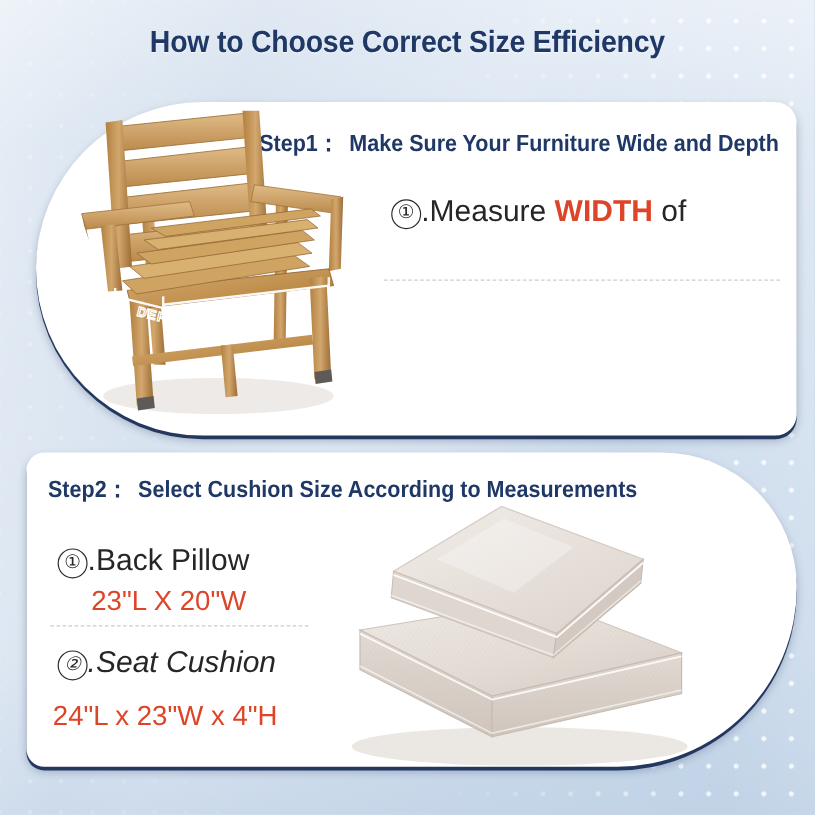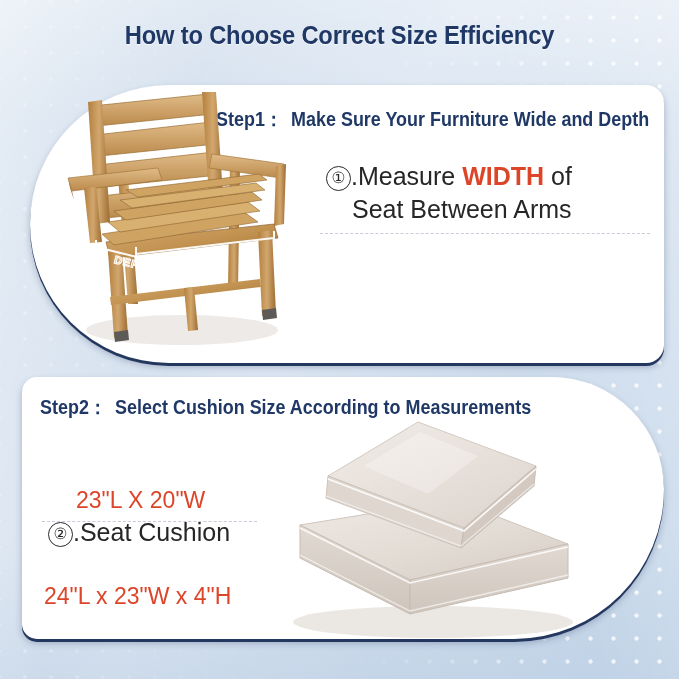--- a/index.html
+++ b/index.html
@@ -102,21 +102,21 @@
 
   
   .s2line{
     position:absolute;white-space:nowrap;
     font-family:"Liberation Sans", sans-serif;
   }
   .s2title{color:#262626;font-size:25px;}
   .s2dim{color:#dd4529;font-size:23px;}
   #s2a{left:48px;top:453px;}
   #s2a-dim{left:76px;top:487px;}
-  #s2b{left:48px;top:518px;}
+  #s2b{left:48px;top:538px;font-style:italic;}
   #s2b-dim{left:44px;top:583px;}
 
   
   #chair{position:absolute;left:62px;top:92px;width:235px;height:262px;}
   #chair svg{display:block;}
 
   
   #cushions{position:absolute;left:268px;top:408px;width:320px;height:234px;}
   #cushions svg{display:block;}
 
@@ -220,32 +220,34 @@
         <line x1="34" y1="155" x2="120" y2="176"></line>
         <line x1="34" y1="148" x2="34" y2="162"></line>
         <line x1="120" y1="169" x2="120" y2="183"></line>
       </g>
       <text class="lbl-out" x="72" y="176" text-anchor="middle" transform="rotate(14 72 176)">DEPTH</text>
     </svg>
   </div>
 
   <div id="meas1" class="meas">
     <span class="circnum">①</span><span>.Measure </span><span class="hl">WIDTH</span><span> of</span>
-    <span class="l2">Seat Between Arms</span>
   </div>
 
   <div id="div1" class="divider"></div>
 
 
   <div id="card2" class="card"></div>
 
   <div id="step2-head" class="step-head">
     <span>Step2</span><span>：</span><span class="sp"></span><span>Select Cushion Size According to Measurements</span>
   </div>
 
+  <div id="s2a" class="s2line s2title">
+    <span class="circnum">①</span><span>.Back Pillow</span>
+  </div>
   <div id="s2a-dim" class="s2line s2dim">23"L X 20"W</div>
 
   <div id="div2" class="divider"></div>
 
   <div id="s2b" class="s2line s2title">
     <span class="circnum">②</span><span>.Seat Cushion</span>
   </div>
   <div id="s2b-dim" class="s2line s2dim">24"L x 23"W x 4"H</div>
 
   <div id="cushions">

